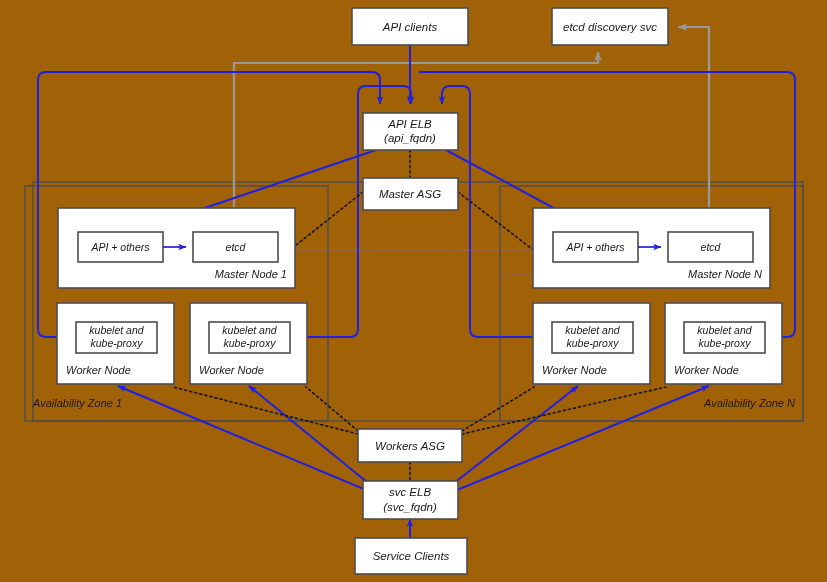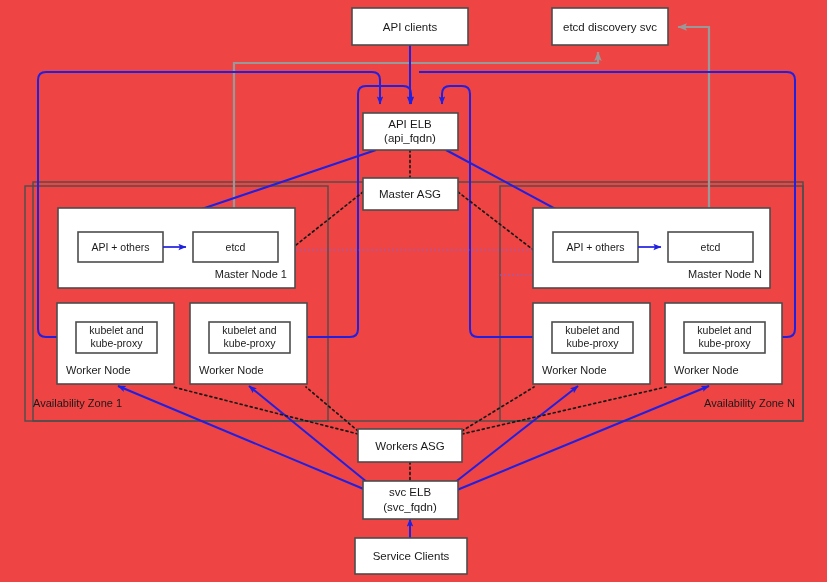--- a/index.html
+++ b/index.html
@@ -1,17 +1,17 @@
 <!DOCTYPE html>
 <html><head>
 <meta charset="utf-8">
 <style>
   html,body{margin:0;padding:0;background:#ffffff;}
   body{font-family:"Liberation Sans","DejaVu Sans",sans-serif;}
-  #diagram-root{position:relative;width:827px;height:582px;background:#ef4444;overflow:hidden;}
+  #diagram-root{position:relative;width:827px;height:582px;background:#a16207;overflow:hidden;font-style:italic;}
   svg{display:block;}
   .node-label{font-family:"Liberation Sans","DejaVu Sans",sans-serif;font-size:11.5px;fill:#1a1a1a;}
   .node-label-sm{font-family:"Liberation Sans","DejaVu Sans",sans-serif;font-size:10.5px;fill:#1a1a1a;}
   .zone-label{font-family:"Liberation Sans","DejaVu Sans",sans-serif;font-size:11px;fill:#1a1a1a;}
   .box{fill:#ffffff;stroke:#4d4d4d;stroke-width:1.6;}
   .box-outer{fill:none;stroke:#4d4d4d;stroke-width:1.4;}
   .edge-blue{stroke:#2020e0;stroke-width:2;fill:none;}
   .edge-blue-thin{stroke:#2020e0;stroke-width:1.7;fill:none;}
   .edge-gray{stroke:#999999;stroke-width:2.2;fill:none;}
   .edge-dotted{stroke:#1a1a1a;stroke-width:1.7;fill:none;stroke-dasharray:2 3.2;stroke-linecap:round;}

